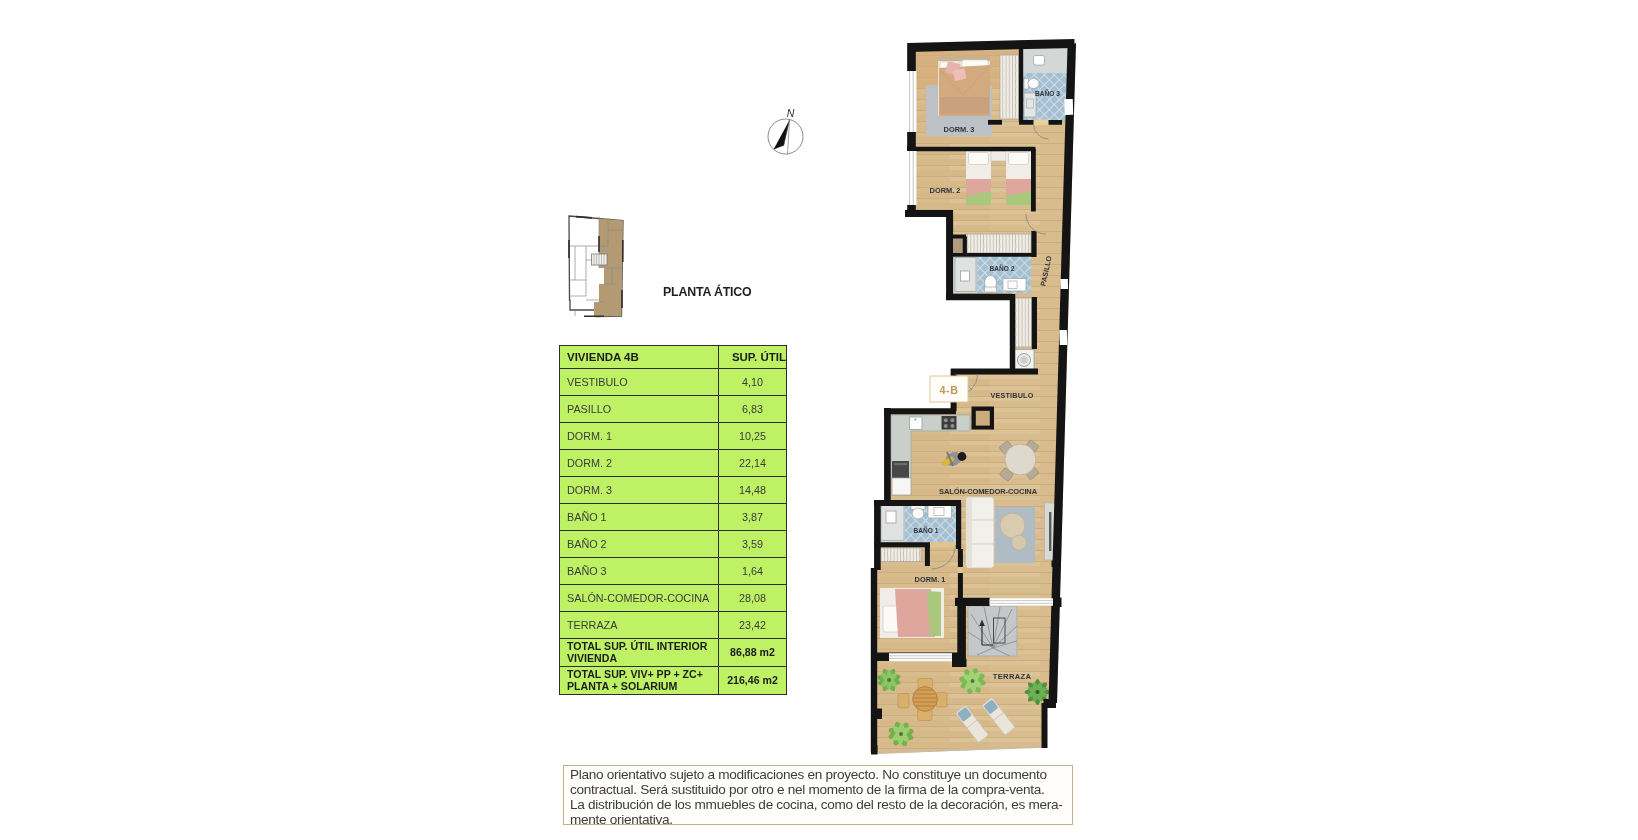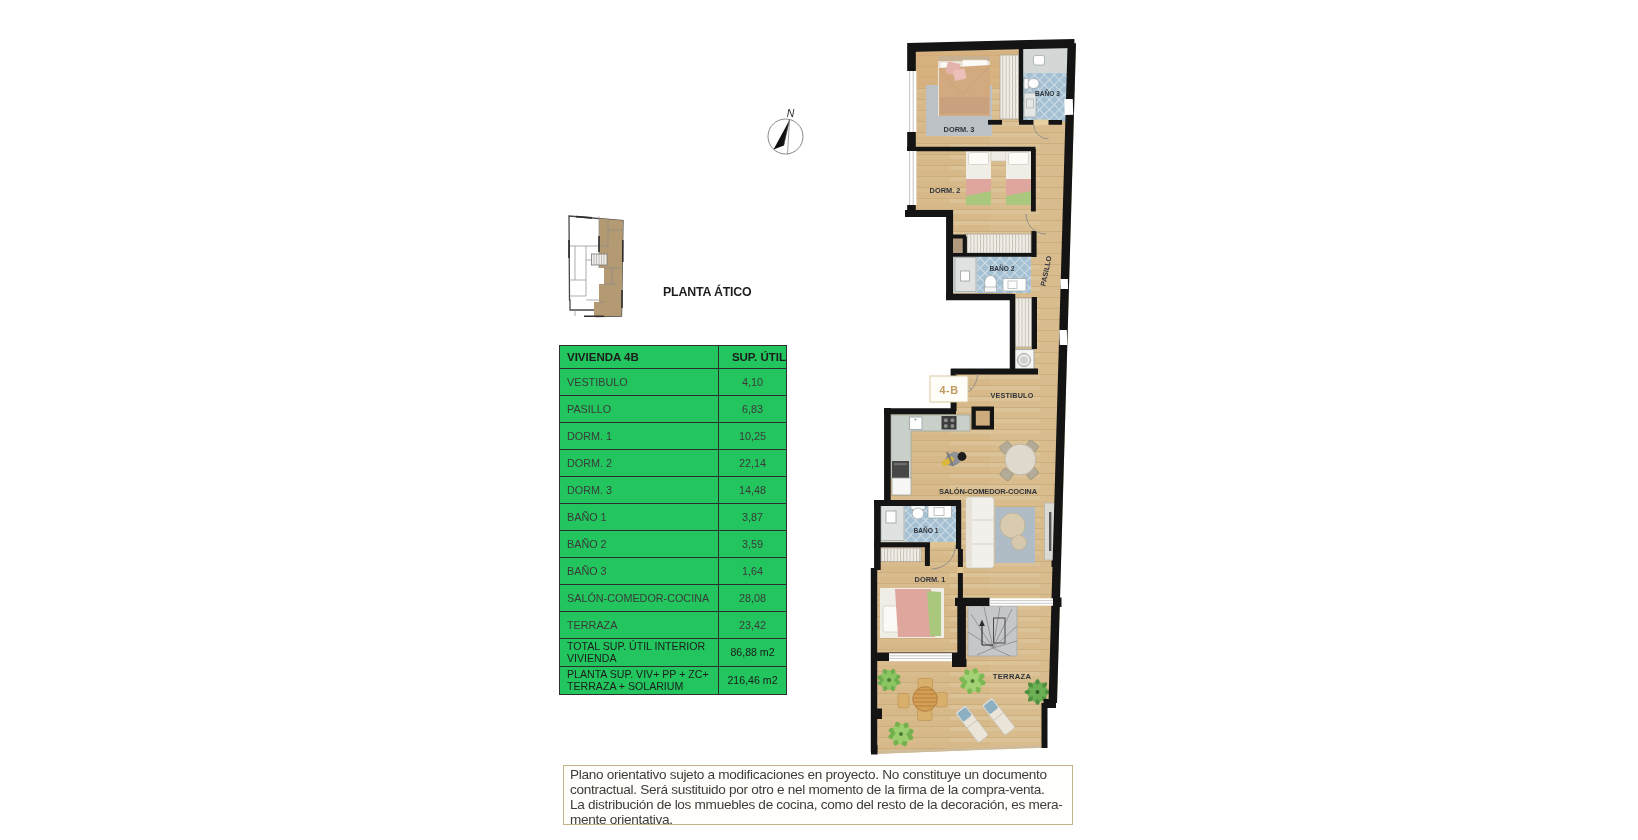--- a/index.html
+++ b/index.html
@@ -1,22 +1,22 @@
 <!DOCTYPE html>
 <html><head>
 <meta charset="utf-8">
 <style>
   html,body{margin:0;padding:0;background:#ffffff;width:1638px;height:840px;overflow:hidden;}
   body{font-family:"Liberation Sans", sans-serif;position:relative;}
   #planta{position:absolute;left:663px;top:285px;font-size:12.4px;font-weight:bold;color:#1e1e1e;letter-spacing:-0.2px;width:160px;}
   #tabla{position:absolute;left:559px;top:345px;border-collapse:collapse;table-layout:fixed;}
-  #tabla td{border:1.5px solid #2e2e2e;font-size:10.8px;color:#3a3a3a;padding:0 0 0 7px;vertical-align:middle;background:#22c55e;margin-left:36px;}
+  #tabla td{border:1.5px solid #2e2e2e;font-size:10.8px;color:#3a3a3a;padding:0 0 0 7px;vertical-align:middle;background:#bef264;margin-left:36px;}
   #tabla td.num{text-align:center;padding:7px;}
   #tabla tr.hd td{font-weight:bold;font-size:11.5px;color:#1c1c1c;}
-  #tabla tr.tot td{font-weight:normal;font-size:10.6px;color:#1c1c1c;line-height:11.5px;}
+  #tabla tr.tot td{font-weight:bold;font-size:10.6px;color:#1c1c1c;line-height:11.5px;}
   #disc{position:absolute;left:563px;top:765px;width:502px;height:56px;border:1.5px solid #c4b28c;font-size:13.6px;letter-spacing:-0.3px;line-height:14.9px;color:#3c3c38;padding:2px 0 0 6px;background:#fffefb;white-space:nowrap;}
 </style>
 </head>
 <body>
 
 <div id="planta">PLANTA ÁTICO</div>
 
 <table id="tabla">
   <colgroup>
       <col style="width:159px">
@@ -65,21 +65,21 @@
       </tr>
   <tr style="height:25.3px">
         <td>TERRAZA</td>
         <td class="num">23,42</td>
       </tr>
   <tr class="tot" style="height:28px">
         <td>TOTAL SUP. ÚTIL INTERIOR VIVIENDA</td>
         <td class="num">86,88 m2</td>
       </tr>
   <tr class="tot" style="height:28px">
-        <td>PLANTA SUP. VIV+ PP + ZC+ TERRAZA + SOLARIUM</td>
+        <td>TOTAL SUP. VIV+ PP + ZC+ PLANTA + SOLARIUM</td>
         <td class="num">216,46 m2</td>
       </tr>
 </tbody>
   </table>
 
 <div id="disc">Plano orientativo sujeto a modificaciones en proyecto. No constituye un documento<br>contractual. Será sustituido por otro e nel momento de la firma de la compra-venta.<br>La distribución de los mmuebles de cocina, como del resto de la decoración, es mera-<br>mente orientativa.</div>
 
 <svg id="plan" width="1638" height="840" viewBox="0 0 1638 840" style="position:absolute;left:0;top:0">
 <defs>
   <pattern id="wood" width="220" height="11" patternUnits="userSpaceOnUse">

